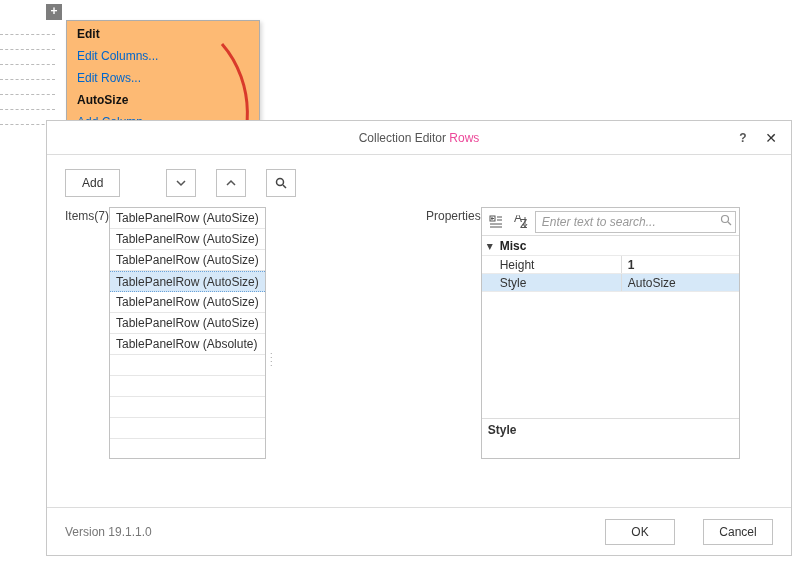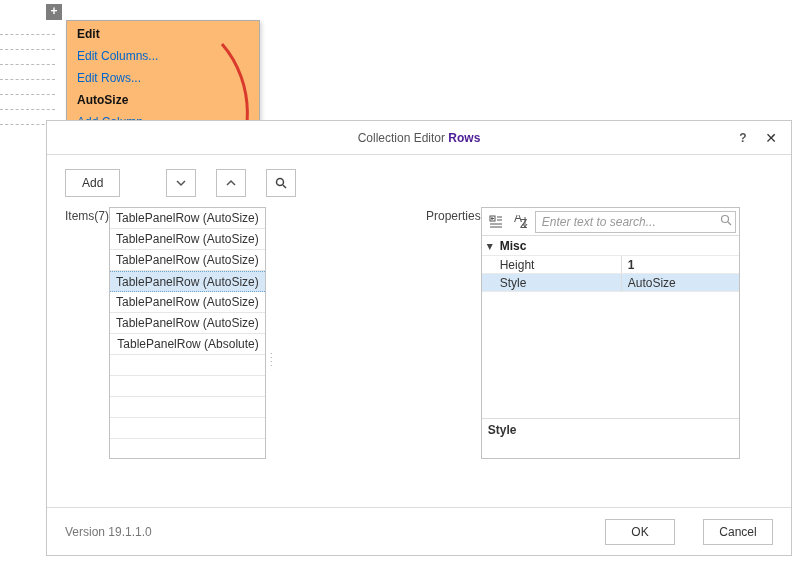--- a/index.html
+++ b/index.html
@@ -17,33 +17,33 @@
   .cm-header { font-weight: bold; padding: 4px 10px; color: #111; }
   .cm-item { padding: 4px 10px; color: #0066cc; cursor: pointer; }
 
   
   .arrow-svg { position: absolute; left: 152px; top: 34px; pointer-events: none; }
 
   
   .dialog { position: absolute; left: 46px; top: 120px; width: 746px; height: 436px; background: #fff; border: 1px solid #c8c8c8; display: flex; flex-direction: column; }
   .dlg-title { height: 34px; display: flex; align-items: center; justify-content: center; position: relative; border-bottom: 1px solid #dcdcdc; }
   .dlg-title .title-text { color: #555; }
-  .dlg-title .title-text b { color: #4c1d95; font-weight: 700; }
+  .dlg-title .title-text b { color: #ec4899; font-weight: 400; }
   .dlg-title .help-btn { position: absolute; right: 38px; top: 7px; width: 20px; height: 20px; text-align: center; line-height: 20px; color: #555; font-weight: bold; cursor: pointer; }
   .dlg-title .close-btn { position: absolute; right: 10px; top: 7px; width: 20px; height: 20px; text-align: center; line-height: 20px; color: #333; cursor: pointer; font-size: 14px; }
 
   .dlg-toolbar { padding: 14px 18px 10px 18px; display: flex; gap: 20px; align-items: center; }
   .btn { border: 1px solid #c2c2c2; background: #fff; height: 28px; padding: 0 16px; cursor: pointer; color: #333; }
   .icon-btn { border: 1px solid #c2c2c2; background: #fff; width: 30px; height: 28px; display: inline-flex; align-items: center; justify-content: center; cursor: pointer; color: #444; }
 
   .dlg-body { flex: 1; display: flex; padding: 0 18px 12px 18px; gap: 14px; }
   .col-left, .col-right { flex: 1; display: flex; flex-direction: row; min-width: 0; }
   .col-head { color: #444; padding: 2px 0 6px 0; }
 
-  .items-list { border: 1px solid #c2c2c2; height: 252px; overflow: hidden; background: #fff; text-align: right; }
+  .items-list { border: 1px solid #c2c2c2; height: 252px; overflow: hidden; background: #fff; }
   .item-row { height: 21px; line-height: 20px; padding: 0 6px; border-bottom: 1px solid #e6e6e6; color: #333; cursor: default; white-space: nowrap; overflow: hidden; text-overflow: ellipsis; }
   .item-row.selected { background: #d6e8f8; border: 1px dotted #6aa3d8; border-left: none; border-right: none; }
   .scroll-dots { position: absolute; right: -9px; top: 50%; width: 5px; color: #999; font-size: 9px; line-height: 4px; }
   .items-wrap { position: relative; }
 
   .props-panel { border: 1px solid #c2c2c2; height: 252px; background: #fff; display: flex; flex-direction: column; }
   .props-tools { display: flex; align-items: center; border-bottom: 1px solid #dcdcdc; height: 28px; padding: 0 3px; gap: 3px; }
   .tool-ic { width: 22px; height: 22px; display: inline-flex; align-items: center; justify-content: center; border: 1px solid transparent; cursor: pointer; }
   .search-wrap { flex: 1; position: relative; }
   .search-input { width: 100%; height: 22px; border: 1px solid #c2c2c2; padding: 0 36px 0 6px; font-style: italic; color: #888; }

